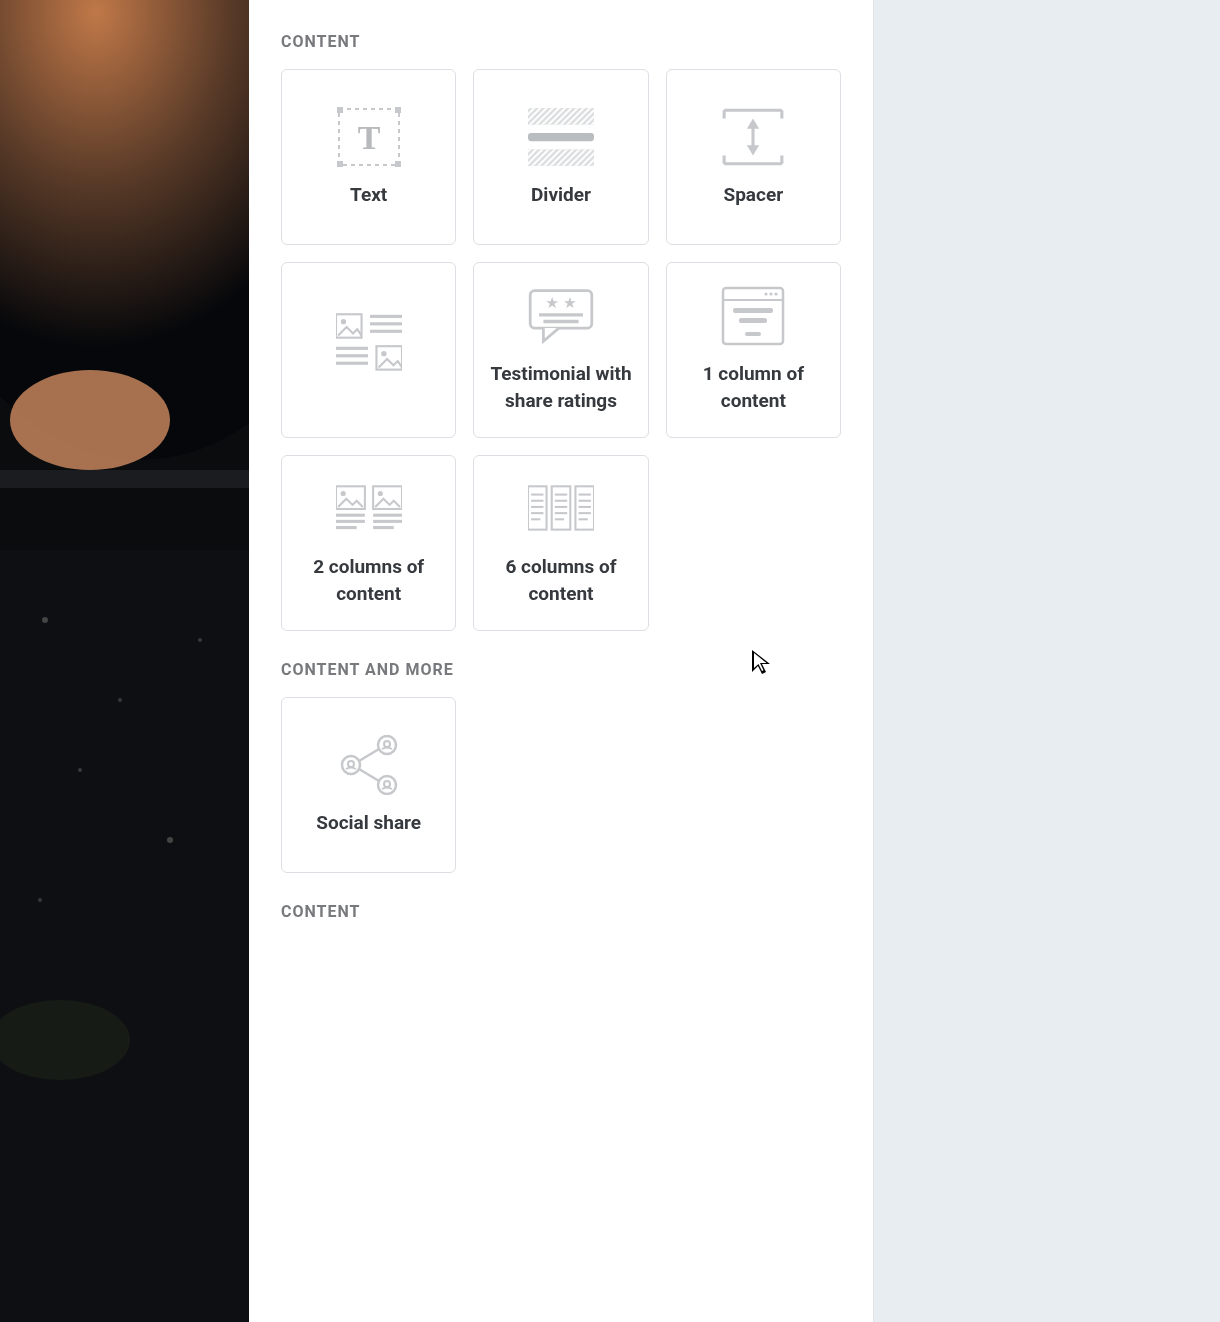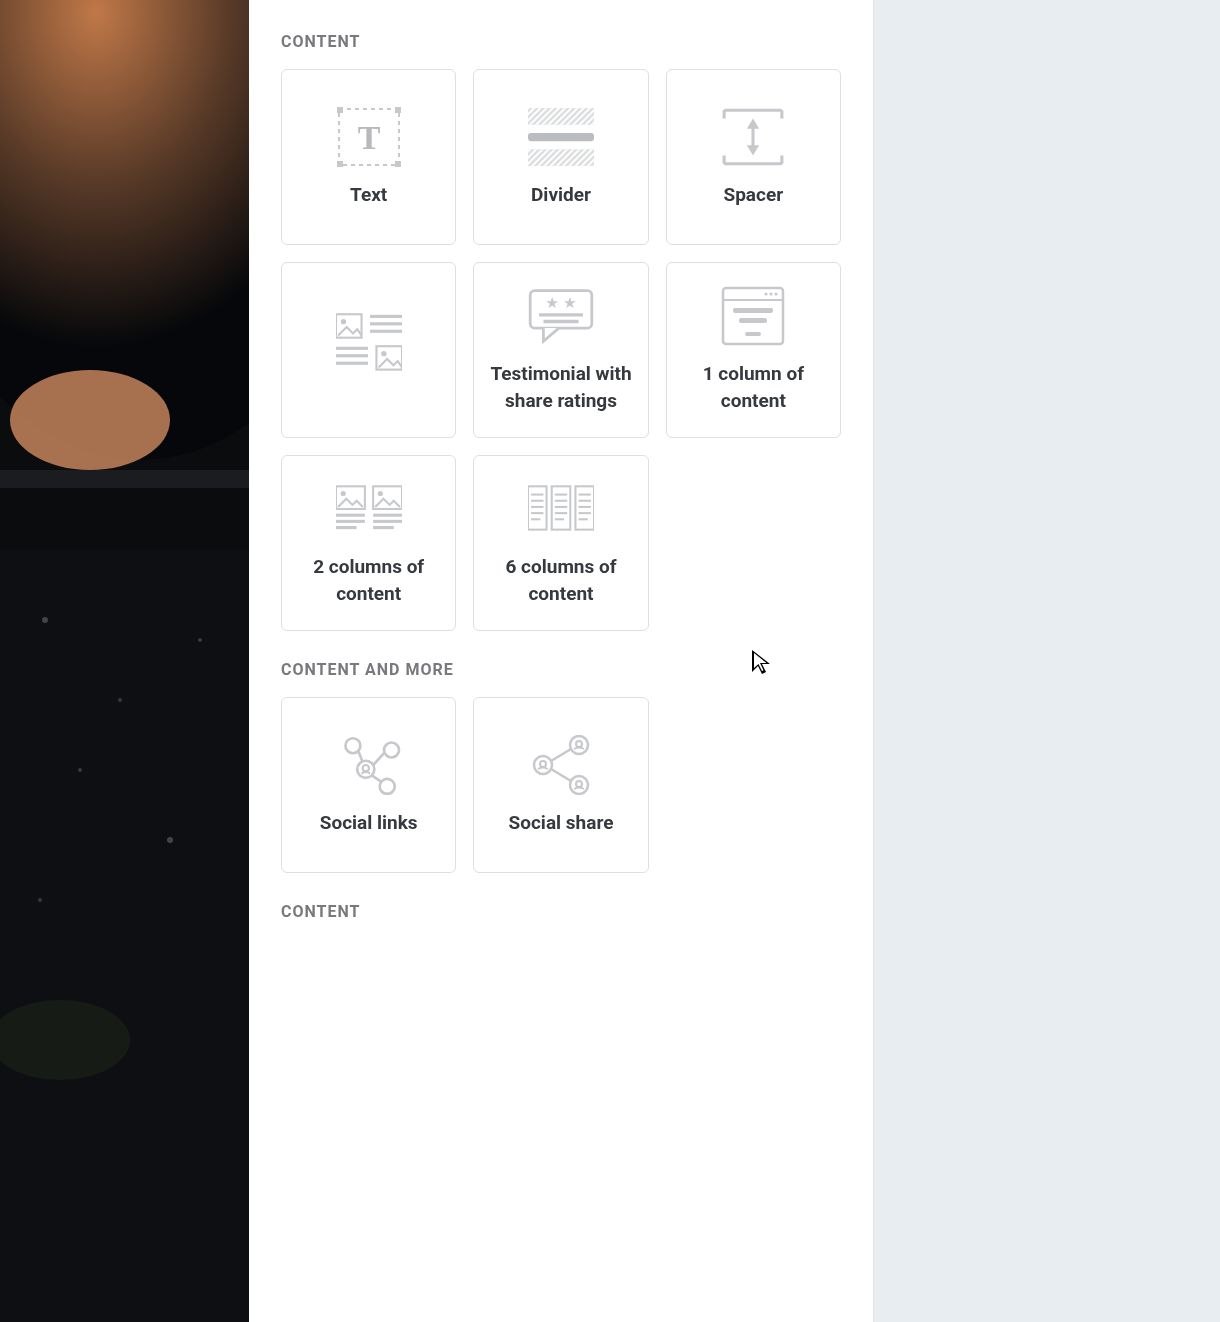--- a/index.html
+++ b/index.html
@@ -353,28 +353,20 @@
               <use href="#ic-col3"></use>
             </svg>
           </div>
           <div class="label">6 columns of content</div>
         </div>
       </div>
       <div class="section-header">CONTENT AND MORE</div>
       <div class="grid3">
         <div class="block-card">
           <div class="icon-slot">
-            <svg width="66" height="60" viewBox="0 0 58 56">
-              <use href="#ic-social-links"></use>
-            </svg>
-          </div>
-          <div class="label">Social links</div>
-        </div>
-        <div class="block-card">
-          <div class="icon-slot">
             <svg width="66" height="60" viewBox="0 0 64 60">
               <use href="#ic-social-share"></use>
             </svg>
           </div>
           <div class="label">Social share</div>
         </div>
       </div>
       <div class="section-header">CONTENT</div>
     </div>
 </div>

